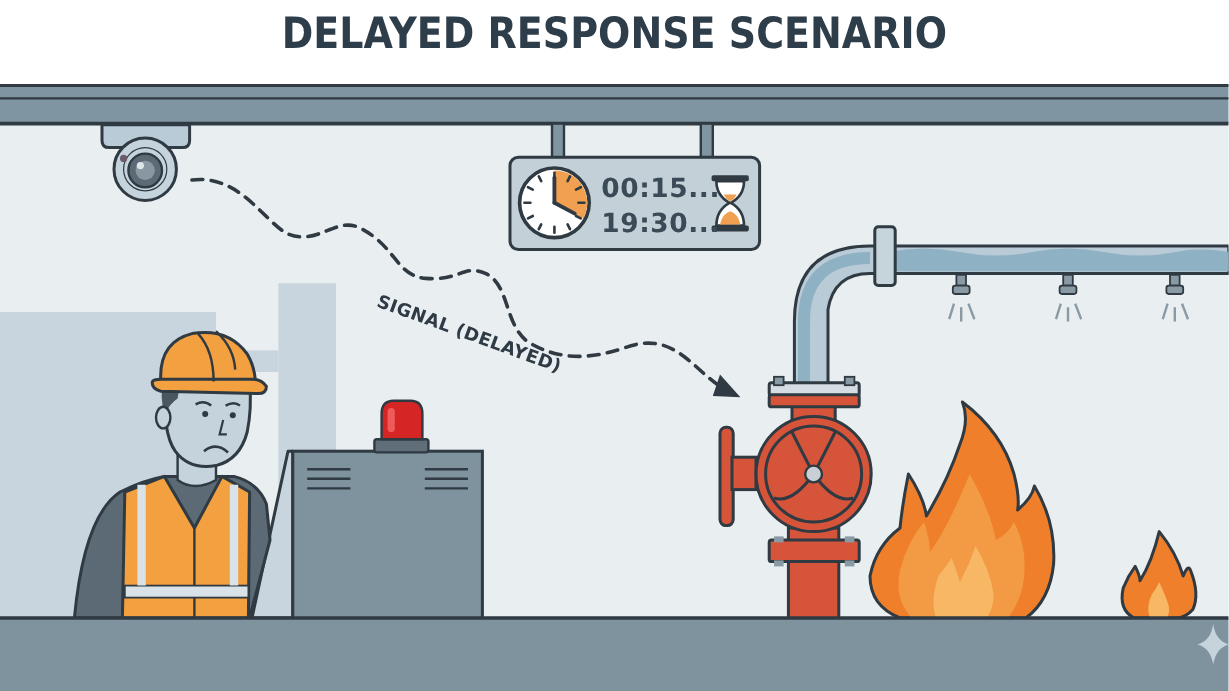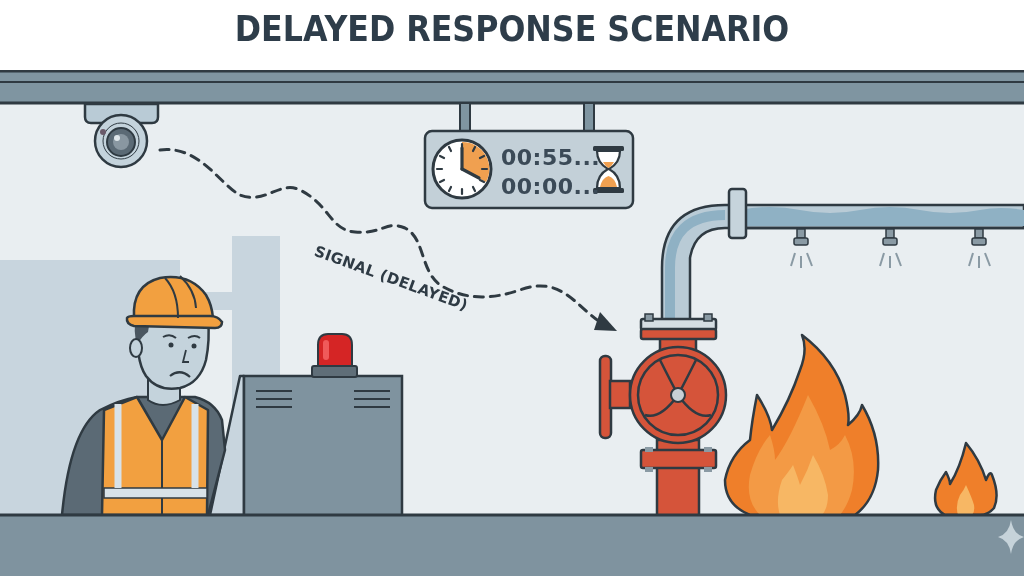--- a/index.html
+++ b/index.html
@@ -195,17 +195,17 @@
     </g>
 
     <g>
       <rect x="0" y="515" width="1024" height="61" fill="#7f939f"></rect>
       <line x1="0" y1="515" x2="1024" y2="515" stroke="#2f3a42" stroke-width="3"></line>
     </g>
 
     <path d="M1011 520 Q1013 534 1024 537 Q1013 540 1011 554 Q1009 540 998 537 Q1009 534 1011 520 Z" fill="#c6d3da"></path>
   </svg>
 
-  <div class="timer-text" style="left:501px;top:75px;">00:55...</div>
-  <div class="timer-text" style="left:501px;top:104px;">00:00...</div>
+  <div class="timer-text" style="left:501px;top:75px;">00:15...</div>
+  <div class="timer-text" style="left:501px;top:104px;">19:30...</div>
 
   <div class="signal-label" style="top:172px;">SIGNAL (DELAYED)</div>
 </div>
 
 </body></html>

